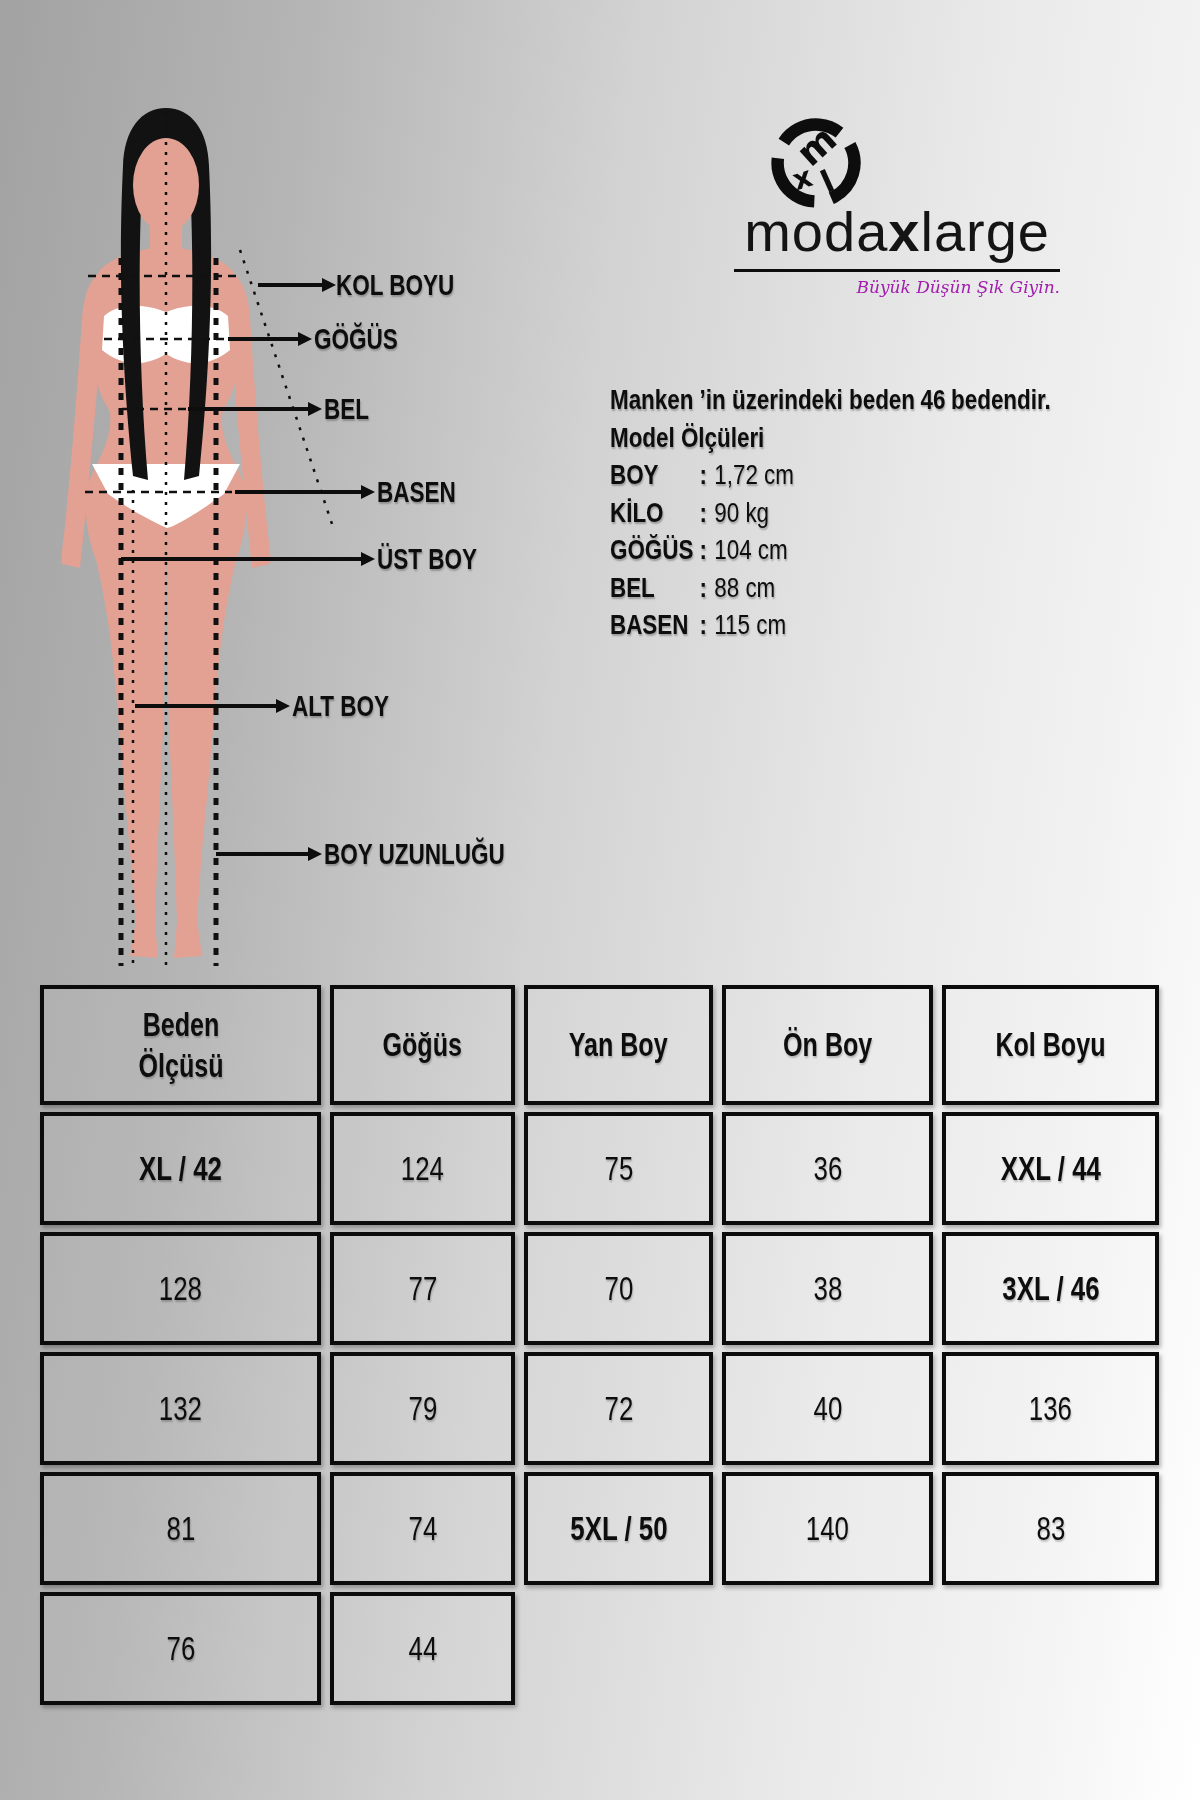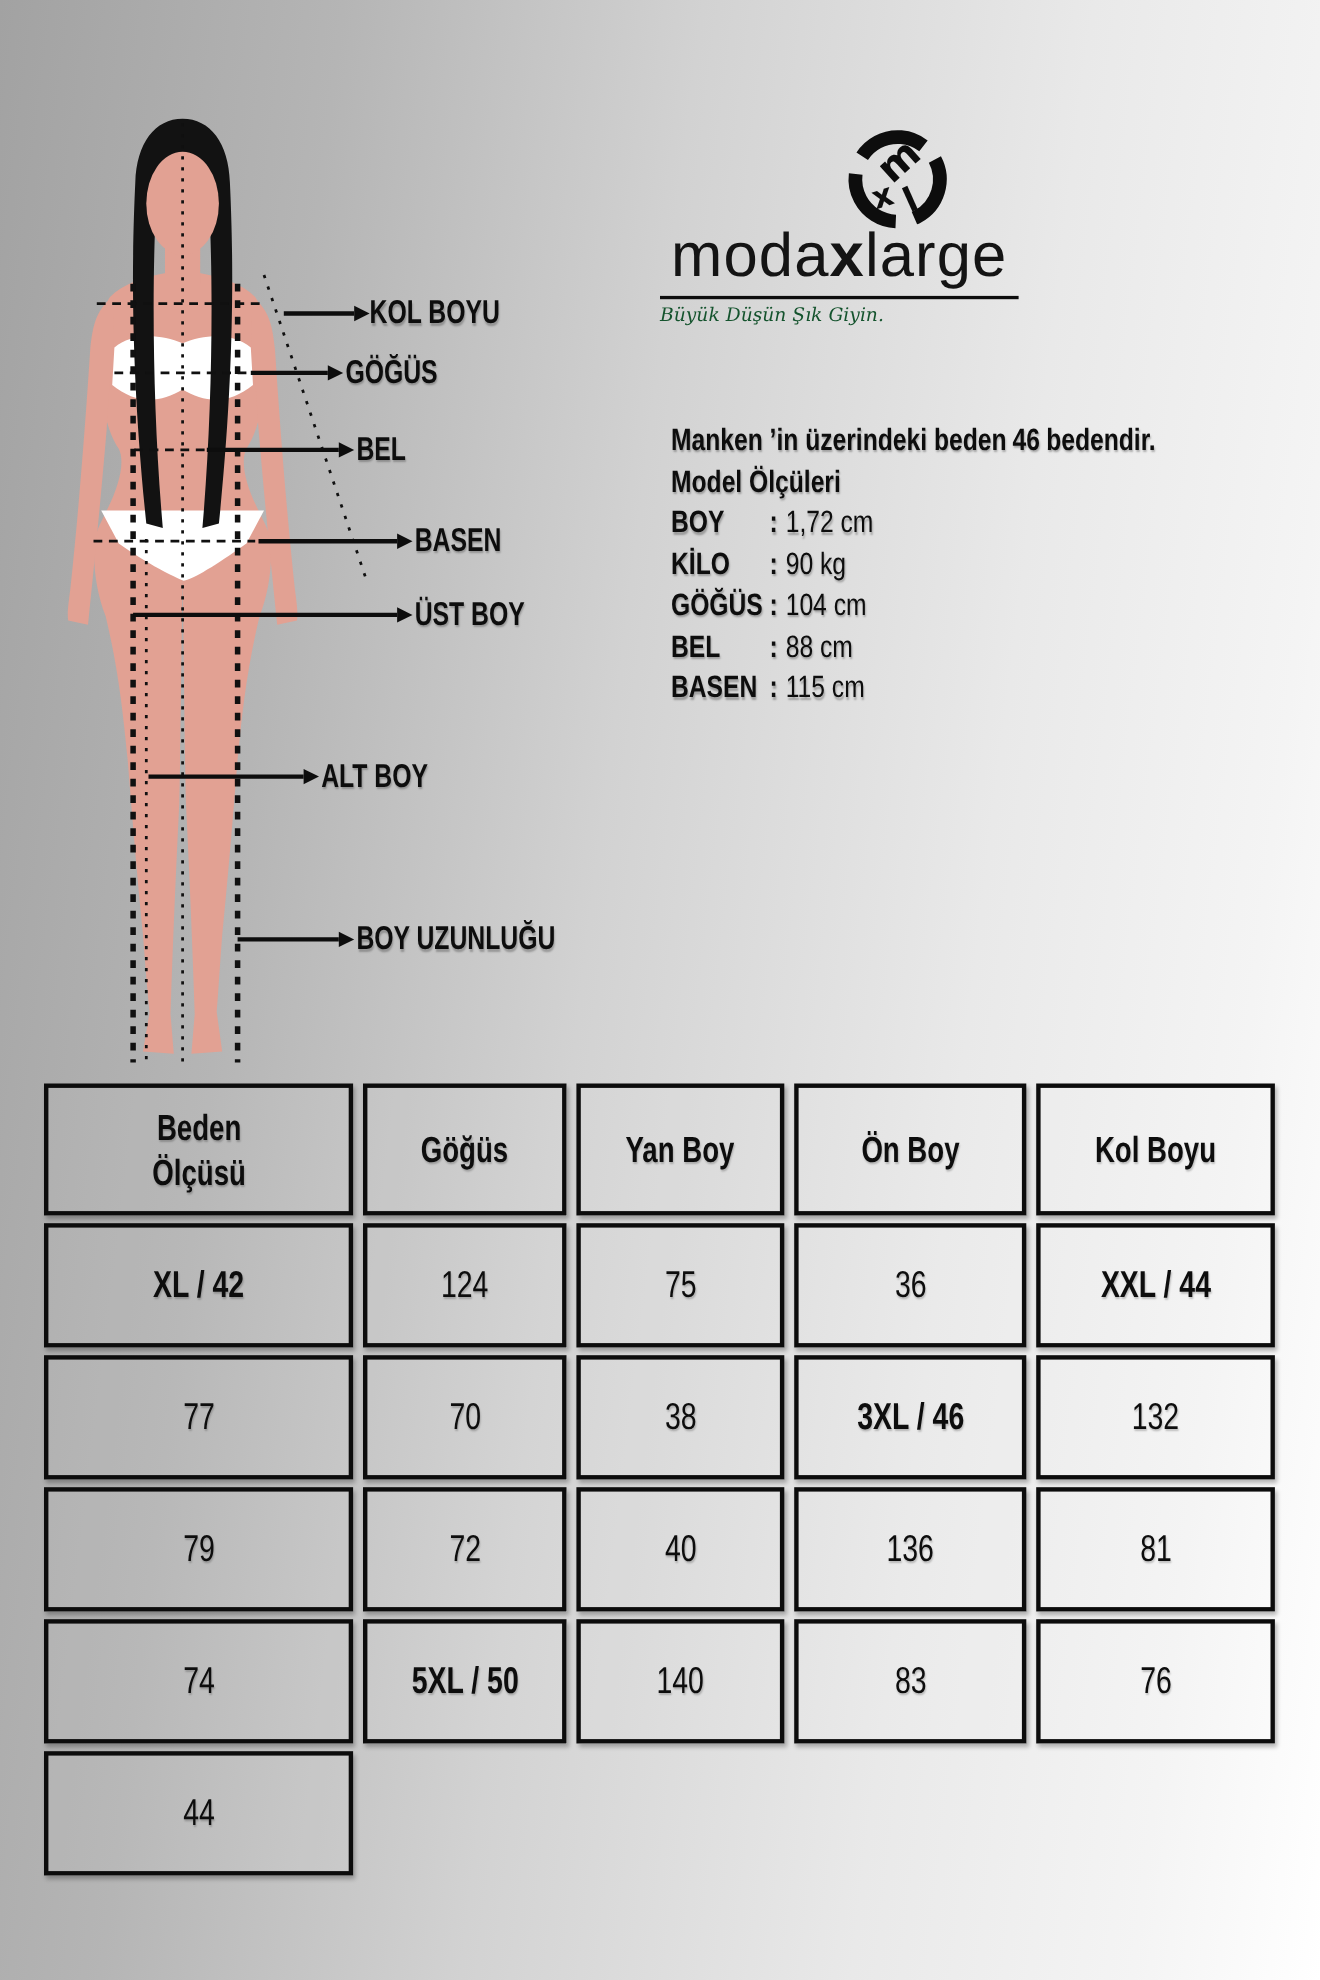--- a/index.html
+++ b/index.html
@@ -11,25 +11,25 @@
   .abs{position:absolute;}
   
   .cond{display:inline-block;transform:scaleX(0.76);transform-origin:center;white-space:nowrap;}
   .cond-l{display:inline-block;transform:scaleX(0.8);transform-origin:left top;white-space:nowrap;}
   
   .dlabel{position:absolute;font-weight:700;font-size:30px;line-height:38px;letter-spacing:0px;
           text-shadow:1px 2px 2px rgba(0,0,0,0.25);white-space:nowrap;}
   .dlabel .cond-l{transform:scaleX(0.75);}
   
   #brand-icon{position:absolute;left:768px;top:114px;width:96px;height:98px;}
-  #wordmark-wrap{position:absolute;left:600px;top:204px;width:440px;text-align:left;}
+  #wordmark-wrap{position:absolute;left:620px;top:204px;width:440px;text-align:right;}
   #wordmark{display:inline-block;border-bottom:3px solid #0d0d0d;padding:0 10px 9px 10px;
             font-size:56px;line-height:1;letter-spacing:1px;color:#141414;}
   #wordmark .wm-x{font-weight:700;}
-  #tagline{margin-top:5px;font-family:"DejaVu Serif",serif;font-style:italic;font-size:17px;color:#14532d;}
+  #tagline{margin-top:5px;font-family:"DejaVu Serif",serif;font-style:italic;font-size:17px;color:#a21caf;}
   
   #model-info{position:absolute;left:610px;top:381px;width:560px;transform:scaleX(0.8);
               transform-origin:left top;font-size:28px;line-height:37.5px;
               text-shadow:1px 2px 2px rgba(0,0,0,0.28);}
   #model-info .intro,#model-info .subtitle{font-weight:700;}
   #model-info .intro .size-num{font-weight:700;margin:0 7px;}
   .mrow{display:flex;}
   .mrow .mlabel{font-weight:700;width:112px;}
   .mrow .msep{font-weight:700;}
   .mrow .mvalue{font-weight:400;margin-left:9px;}
@@ -191,20 +191,23 @@
       <span class="cond">75</span>
     </div>
   <div class="cell num">
       <span class="cond">36</span>
     </div>
 
   <div class="cell sizecol">
       <span class="cond">XXL / 44</span>
     </div>
   <div class="cell num">
+      <span class="cond">128</span>
+    </div>
+  <div class="cell num">
       <span class="cond">77</span>
     </div>
   <div class="cell num">
       <span class="cond">70</span>
     </div>
   <div class="cell num">
       <span class="cond">38</span>
     </div>
 
   <div class="cell sizecol">

